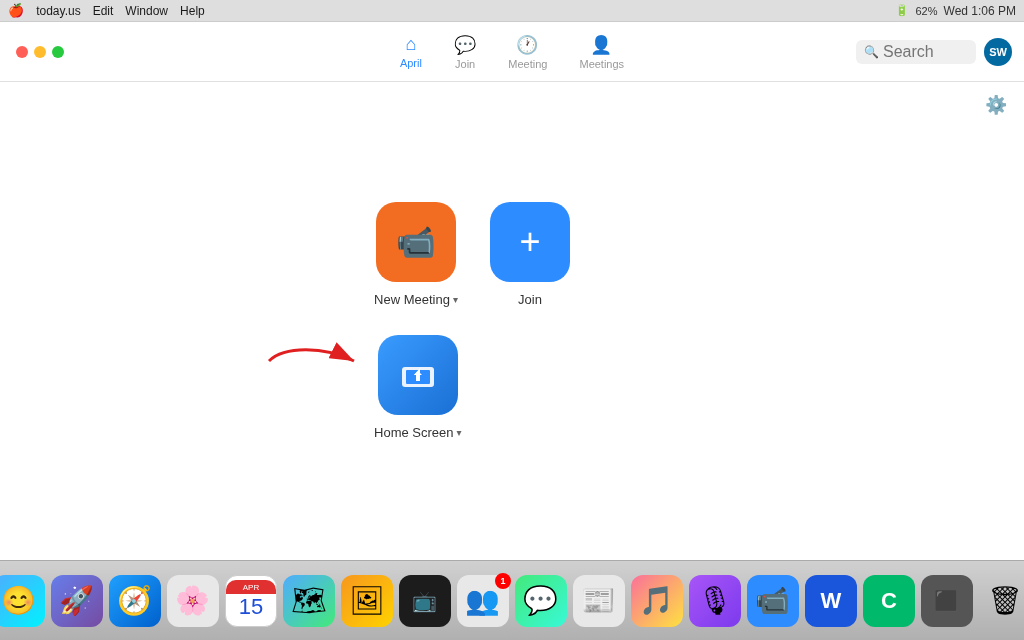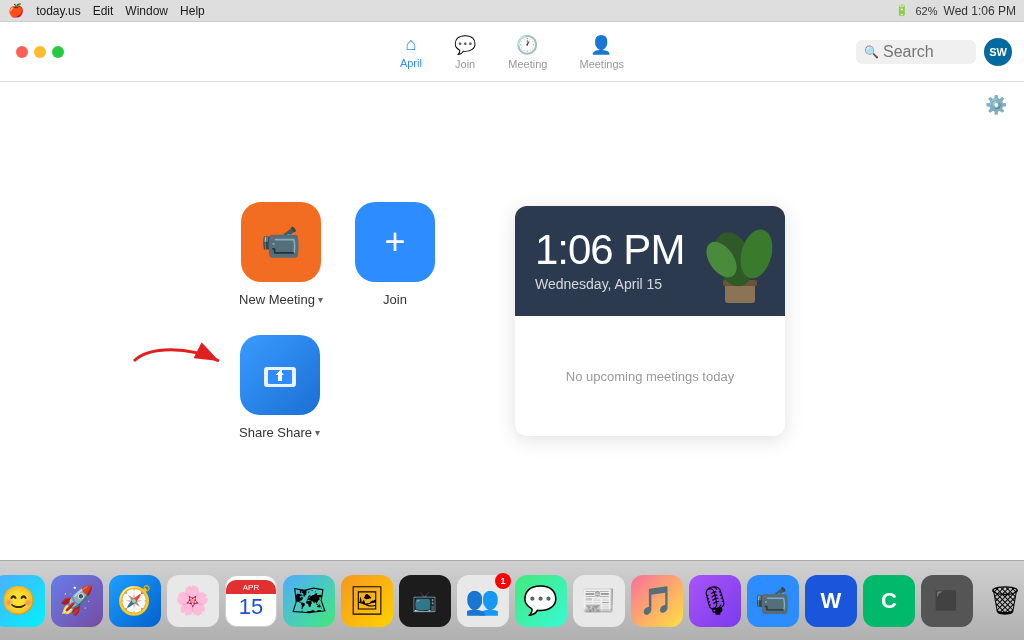--- a/index.html
+++ b/index.html
@@ -399,47 +399,27 @@
 
           <svg width="40" height="40" viewBox="0 0 40 40">
             <rect x="4" y="12" width="32" height="20" rx="3" fill="white" opacity="0.9"></rect>
             <rect x="8" y="15" width="24" height="14" rx="1" fill="#2d8cff"></rect>
             <polygon points="20,16 27,22 20,22" fill="white" transform="rotate(-90, 20, 20)"></polygon>
             <rect x="18" y="20" width="4" height="6" fill="white"></rect>
             <polygon points="16,20 24,20 20,16" fill="white"></polygon>
           </svg>
         </div>
         <div class="action-label">
-          <span>Share Share</span>
+          <span>Home Screen</span>
           <span class="chevron">▾</span>
         </div>
       </div>
     </div>
   </div>
 
-  <div class="calendar-widget">
-    <div class="calendar-header">
-      <div class="calendar-time">1:06 PM</div>
-      <div class="calendar-date">Wednesday, April 15</div>
-      <div class="plant-decoration">
-        <svg width="80" height="80" viewBox="0 0 80 80">
-
-          <rect x="30" y="55" width="30" height="20" rx="3" fill="#8B7355"></rect>
-          <rect x="28" y="52" width="34" height="6" rx="2" fill="#6B5335"></rect>
-
-          <ellipse cx="45" cy="30" rx="18" ry="28" fill="#2d5a27" transform="rotate(-20, 45, 50)"></ellipse>
-          <ellipse cx="55" cy="25" rx="15" ry="25" fill="#3a7a2d" transform="rotate(15, 55, 50)"></ellipse>
-          <ellipse cx="38" cy="28" rx="12" ry="20" fill="#4a8a3d" transform="rotate(-35, 38, 48)"></ellipse>
-        </svg>
-      </div>
-    </div>
-    <div class="calendar-body">
-      <span class="no-meetings">No upcoming meetings today</span>
-    </div>
-  </div>
 </div>
 
 <div class="dock">
   <div class="dock-item dock-finder">
     <span>😊</span>
   </div>
   <div class="dock-item dock-launchpad">
     <span>🚀</span>
   </div>
   <div class="dock-item dock-safari">

